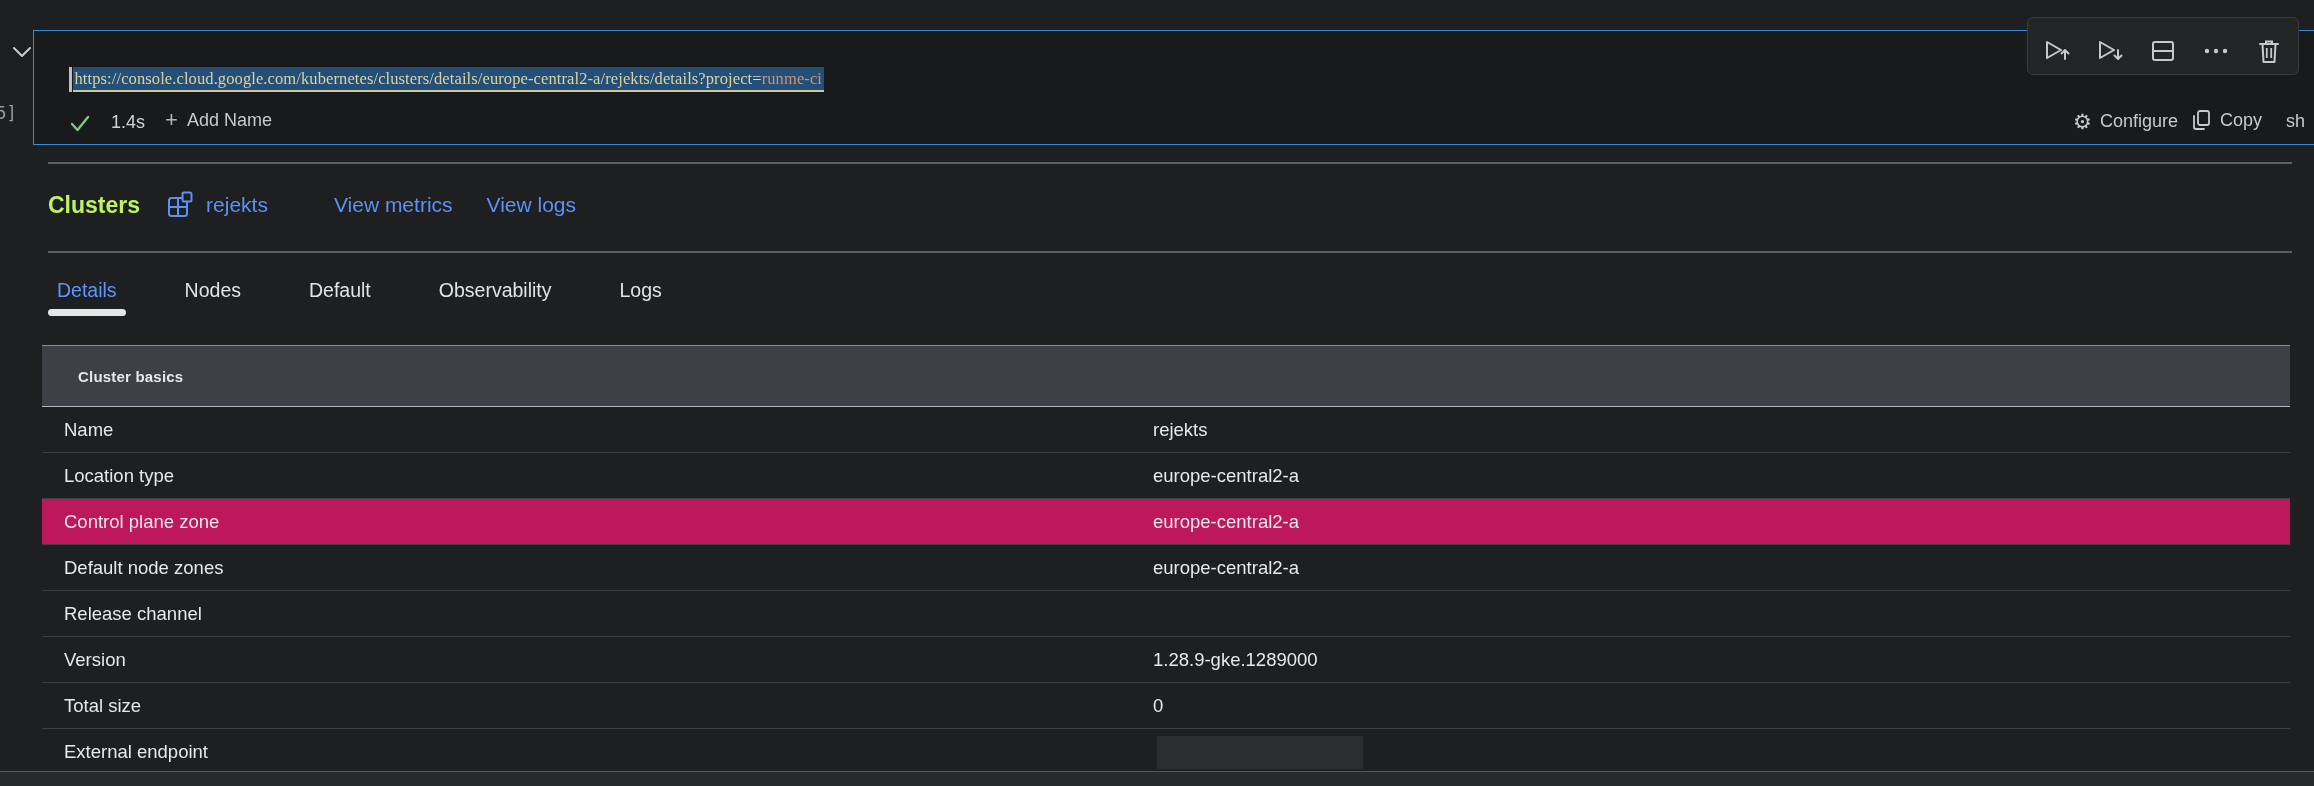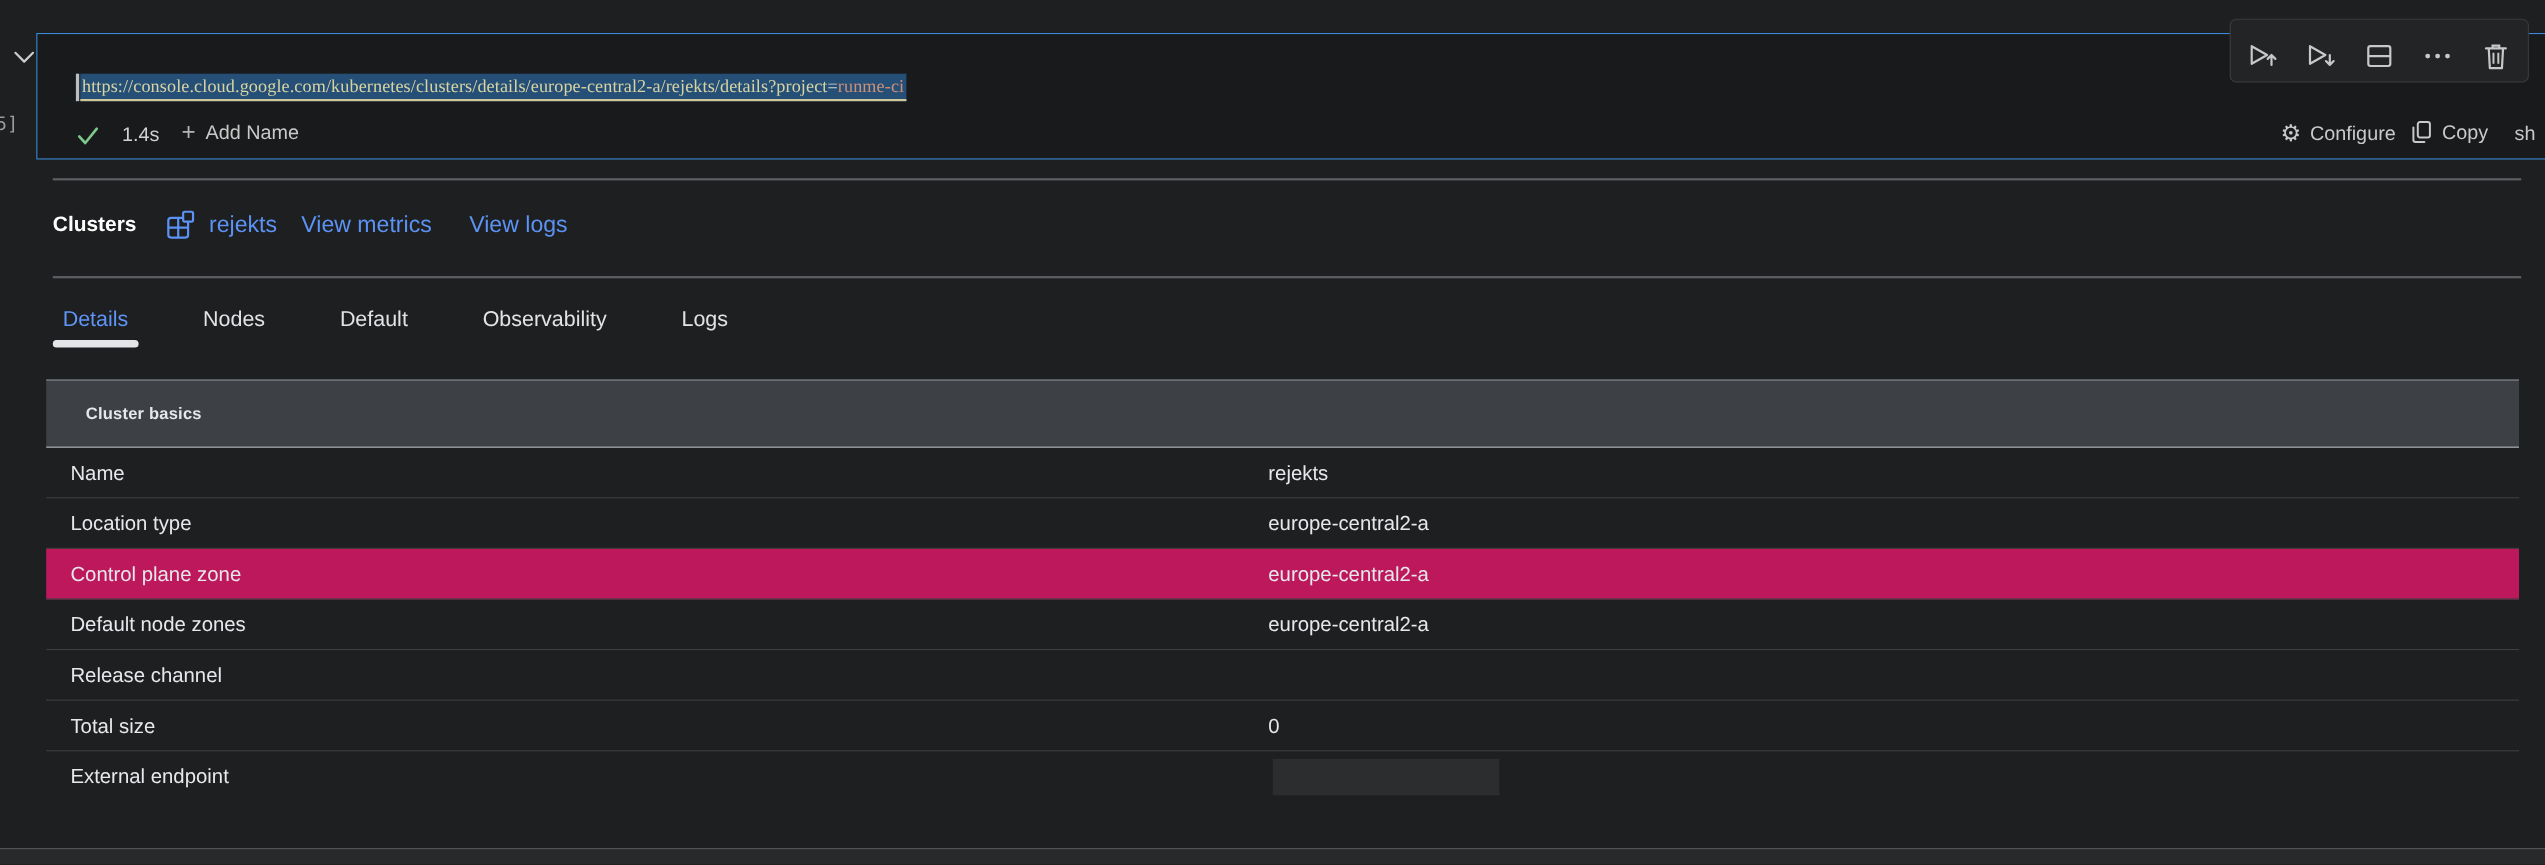--- a/index.html
+++ b/index.html
@@ -63,25 +63,25 @@
 
   
   .sep-line { position:absolute; left:48px; width:2244px; height:1.5px; background:#5c5f63; }
   .sep-1 { top:162px; }
   .sep-2 { top:251px; }
 
   .out-header {
     position:absolute; left:48px; top:183px; height:44px;
     display:flex; align-items:center;
   }
-  .out-title { font-size:19px; font-weight:bold; color:#ffffff; }
+  .out-title { font-size:23px; font-weight:bold; color:#bef264; }
   .cluster-link { display:flex; align-items:center; margin-left:26px; }
   .cluster-link .icn { margin-right:8px; }
   .link { color:#5b92f3; font-size:21px; cursor:pointer; }
-  .hdr-link-metrics { margin-left:22px; }
+  .hdr-link-metrics { margin-left:66px; }
   .hdr-link-logs { margin-left:34px; }
 
   .tabs { position:absolute; left:48px; top:270px; display:flex; gap:50px; }
   .tab {
     position:relative; padding:0 9px; font-size:19.5px; color:#e1e3e6;
     height:40px; display:flex; align-items:center; cursor:pointer;
   }
   .tab.active { color:#5e95f6; }
   .tab.active::after {
     content:""; position:absolute; left:0; right:0; bottom:-6px; height:7px;
@@ -268,20 +268,27 @@
           <span class="t-value-text">europe-central2-a</span>
         </span>
 
       </div>
 
       <div class="t-row">
         <span class="t-label">Release channel</span>
 
       </div>
 
+      <div class="t-row">
+        <span class="t-label">Version</span>
+        <span class="t-value">
+          <span class="t-value-text">1.28.9-gke.1289000</span>
+        </span>
+
+      </div>
 
       <div class="t-row">
         <span class="t-label">Total size</span>
         <span class="t-value">
           <span class="t-value-text">0</span>
         </span>
 
       </div>
 
       <div class="t-row redacted last">

